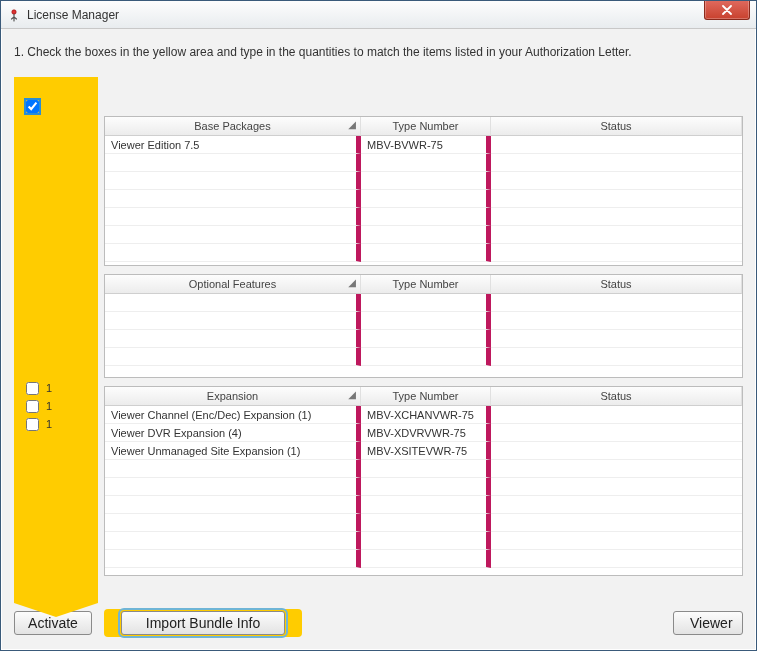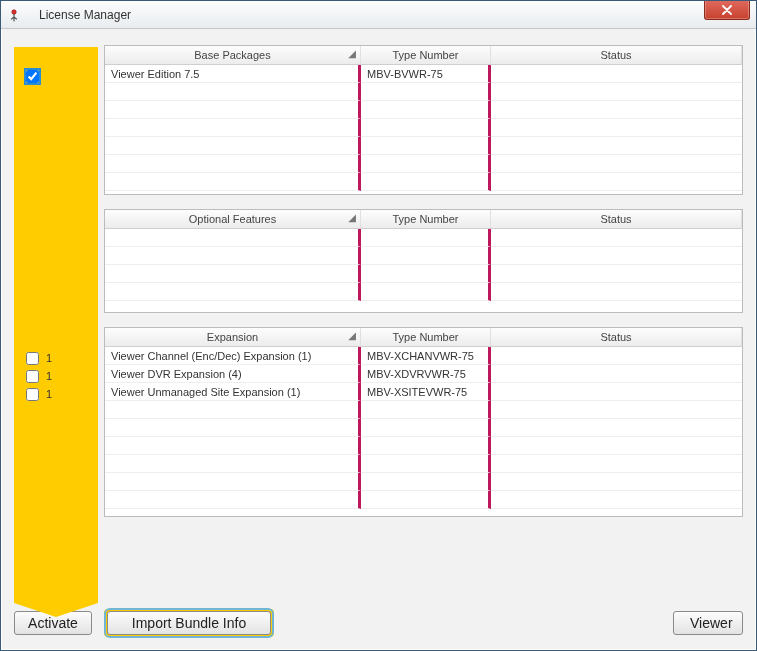--- a/index.html
+++ b/index.html
@@ -1,48 +1,48 @@
 <!DOCTYPE html>
 <html><head>
 <meta charset="utf-8">
 <style>
   * { box-sizing: border-box; }
   html, body { margin:0; padding:0; font-family: "Segoe UI", Tahoma, Arial, sans-serif; font-size:12px; color:#333; background:#4a7aa0; }
   .window { width:757px; height:651px; background:#fff; border:1px solid #3a5a7a; position:relative; overflow:hidden; }
-  .titlebar { height:28px; background:linear-gradient(#fdfdfd,#e8ecef); border-bottom:1px solid #c8c8c8; display:flex; align-items:center; padding:0 6px; position:relative;gap:12px; }
+  .titlebar { height:28px; background:linear-gradient(#fdfdfd,#e8ecef); border-bottom:1px solid #c8c8c8; display:flex; align-items:center; padding:0 6px; position:relative; }
   .titlebar .icon { width:14px; height:14px; margin-right:6px; display:flex; align-items:center; justify-content:center; }
   .titlebar .title { font-size:12px; color:#333; flex:1; }
   .close-btn { position:absolute; top:-1px; right:6px; width:46px; height:20px; background:linear-gradient(#e06b5f,#c8412e); border:1px solid #8a2a1c; border-top:none; border-radius:0 0 3px 3px; display:flex; align-items:center; justify-content:center; box-shadow:inset 0 0 0 1px rgba(255,255,255,0.25); cursor:default;}
   .close-btn svg { pointer-events:none; }
   .content { padding:10px 12px 12px 12px; height:calc(100% - 28px); display:flex; flex-direction:column; background:#f2f2f2; border:1px solid #fff; border-top:none;}
   .instructions { font-size:12px; color:#333; margin-bottom:6px; }
   .instructions p { margin:6px 0 10px 0; }
   .work { flex:1; position:relative; display:flex; }
   .yellowcol { width:84px; background:#ffcc00; position:relative; margin-top:2px;}
   .yellowcol .arrow { position:absolute; left:0; right:0; bottom:-14px; height:14px; }
-  .tables { flex:1; margin-left:6px; display:flex; flex-direction:column; gap:14px; }
+  .tables { flex:1; margin-left:6px; display:flex; flex-direction:column; gap:8px;margin-top:41px; }
   .tblwrap { border:1px solid #bcbcbc; background:#fff; }
   .tblwrap.h1 { height:150px; }
   .tblwrap.h2 { height:104px; }
   .tblwrap.h3 { height:190px; }
   .grid { display:grid; grid-template-columns: 256px 130px 1fr; }
   .hdr { background:linear-gradient(#fdfdfd,#ececec); border-bottom:1px solid #cfcfcf; padding:3px 6px; font-size:11px; color:#444; text-align:center; position:relative; border-right:1px solid #e0e0e0;}
   .row { display:contents; }
-  .cell { padding:2px 6px; font-size:11px; border-bottom:1px solid #eee; border-right:3px solid #be185d; height:18px; line-height:14px; overflow:hidden; white-space:nowrap;}
+  .cell { padding:2px 6px; font-size:11px; border-bottom:1px solid #eee; border-right:5px solid #be185d; height:18px; line-height:14px; overflow:hidden; white-space:nowrap;}
   .cell.last { border-right:none; }
   .yrow { height:18px; display:flex; align-items:center; gap:4px; padding-left:8px; }
   .yrow input[type=checkbox] { width:13px; height:13px; }
   .yrow .qty { width:30px; font-size:11px; }
   .yrow.highlight { }
   .yrow.highlight input[type=checkbox] { outline:2px solid #2a8dd4; }
   .buttons { height:34px; display:flex; align-items:center; gap:12px; padding-top:6px; }
   .btn { height:24px; border:1px solid #8a8a8a; border-radius:3px; background:linear-gradient(#fcfcfc,#e3e3e3); font-size:14px; padding:0 16px; cursor:default; color:#222; }
   .btn.activate { width:78px; padding:0; font-weight:400;}
   .btn.import { width:164px; outline:2px solid #6fb5d6; outline-offset:1px; border-radius:3px;}
-  .import-wrap { background:#ffcc00; border-radius:4px; padding:2px 3px; display:inline-flex;}
+  .import-wrap { background:#ffcc00; border-radius:4px; padding:2px 17px; display:inline-flex;}
   .spacer { flex:1; }
   .yoffset1 { position:absolute; top:20px; left:0; right:0; }
   .yoffset2 { position:absolute; top:302px; left:0; right:0; }
   .sorttri { position:absolute; right:4px; top:2px; font-size:10px; color:#777;}
 </style>
 </head>
 <body>
 
 <div class="window">
 
@@ -56,20 +56,21 @@
     <span class="title">License Manager</span>
     <div class="close-btn">
       <svg width="12" height="10" viewBox="0 0 12 10">
           <path d="M2 1 L10 9 M10 1 L2 9" stroke="#fff" stroke-width="1.8" stroke-linecap="round"></path>
         </svg>
     </div>
   </div>
 
   <div class="content">
     <div class="instructions">
+      <p>1. Check the boxes in the yellow area and type in the quantities to match the items listed in your Authorization Letter.</p>
     </div>
 
     <div class="work">
       <div class="yellowcol">
 
         <div class="yoffset1">
           <div class="yrow highlight">
             <input type="checkbox" checked="" style="">
             <span class="qty"></span>
           </div>

